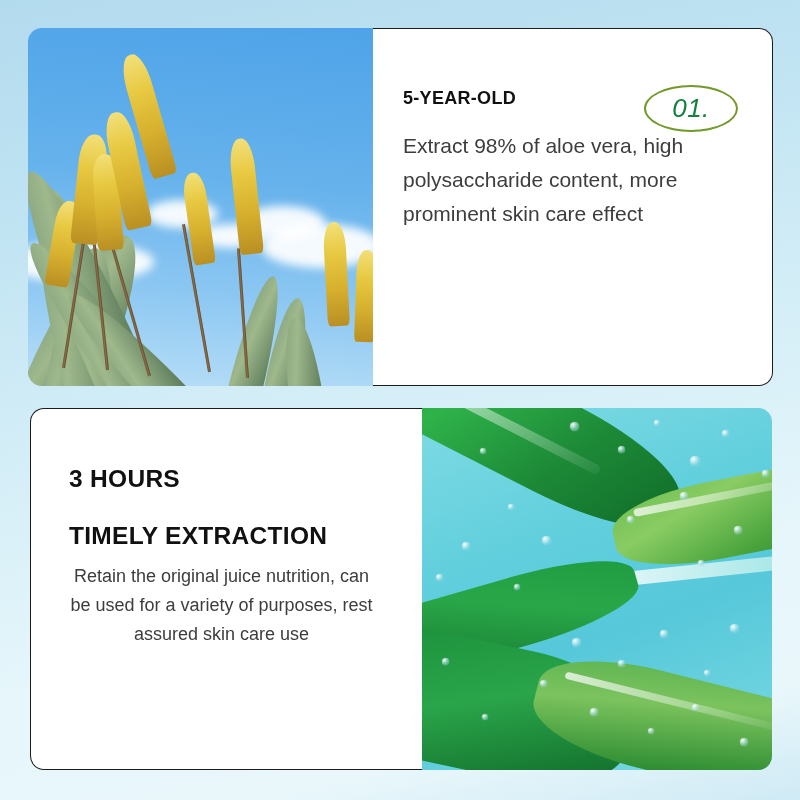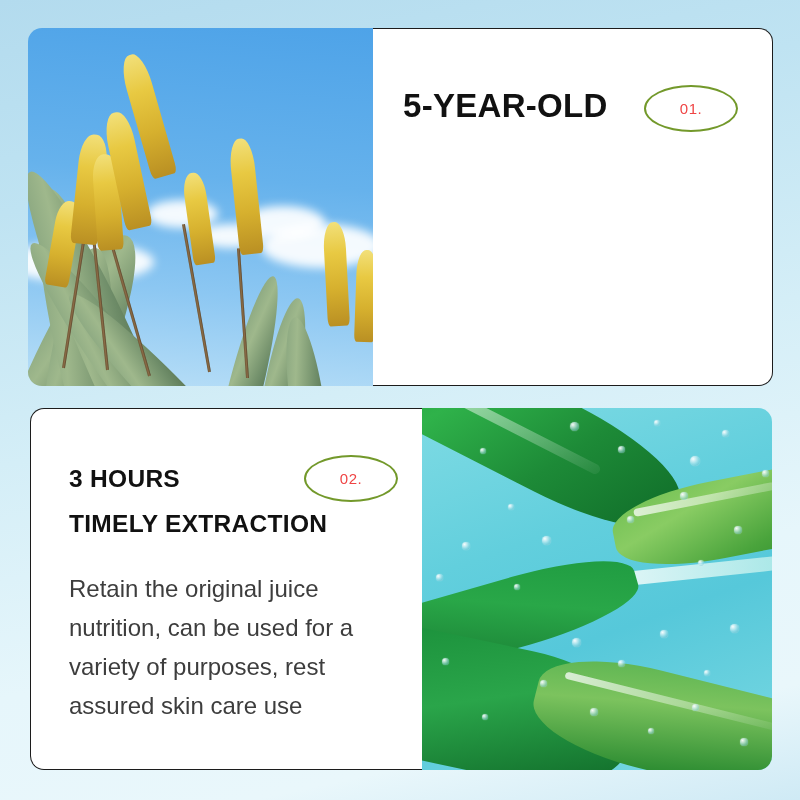--- a/index.html
+++ b/index.html
@@ -76,59 +76,61 @@
   .photo-aloe-leaves {
     position: relative;
     flex: 1;
     border-radius: 0 14px 14px 0;
     overflow: hidden;
     background: linear-gradient(160deg, #7fdbe4 0%, #62cfdd 35%, #56c8da 60%, #7ad9e2 100%);
   }
 
   
   .heading-line {
-    font-size: 33px;
+    font-size: 18px;
     font-weight: bold;
     color: #111111;
     letter-spacing: 0.3px;
     line-height: 1.0;
     white-space: nowrap;
   }
   .heading-line.second { margin-top: 21px; }
 
   .panel-two .heading-line { font-size: 24.5px; }
-  .panel-two .heading-line.second { margin-top: 20px; }
+  .panel-two .heading-line.second { margin-top: 32px; }
 
   .body-text {
     font-size: 21px;
     font-weight: 400;
     color: #3d3d3d;
     line-height: 1.62;
     margin-top: 22px;
     max-width: 330px;
   }
   .panel-two .body-text {
-    margin-top: 34px;
+    margin-top: 14px;
     max-width: 305px;
-    font-size: 24px;
+    font-size: 18px;
+    text-align: center;
   }
 
   
   .badge {
     position: absolute;
     width: 94px;
     height: 47px;
     border: 2.2px solid #73992b;
     border-radius: 50%;
     display: flex;
     align-items: center;
     justify-content: center;
-    font-size: 15px;
-    color: #ef4444;
+    font-size: 26px;
+    color: #15803d;
     letter-spacing: 0.5px;
+    font-style: italic;
   }
   .badge-one { right: 34px; top: 56px; }
   .badge-two { right: 24px; top: 46px; }
 
   
   .sky-cloud {
     position: absolute;
     background: rgba(255,255,255,0.92);
     border-radius: 50%;
     filter: blur(5px);
@@ -212,27 +214,27 @@
     <div class="spike" style="left:166px; top:144px; width:22px; height:92px; transform:rotate(-8deg);"></div>
     <div class="spike" style="left:212px; top:110px; width:24px; height:116px; transform:rotate(-6deg);"></div>
     <div class="spike" style="left:300px; top:194px; width:22px; height:104px; transform:rotate(-3deg);"></div>
     <div class="spike" style="left:326px; top:222px; width:20px; height:92px; transform:rotate(2deg);"></div>
   </div>
 
   <div class="panel-one">
     <div class="badge badge-one">01.</div>
 
     <div class="heading-line">5-YEAR-OLD</div>
+    <div class="body-text">Extract 98% of aloe vera, high polysaccharide content, more prominent skin care effect</div>
   </div>
 </div>
 
 <div class="card-two">
 
   <div class="panel-two">
-    <div class="badge badge-two">02.</div>
 
     <div class="heading-line">3 HOURS</div>
     <div class="heading-line second">TIMELY EXTRACTION</div>
     <div class="body-text">Retain the original juice nutrition, can be used for a variety of purposes, rest assured skin care use</div>
   </div>
 
   <div class="photo-aloe-leaves">
 
     <div class="leaf-blade" style="left:-60px; top:-22px; width:330px; height:96px; transform:rotate(27deg); border-radius:6px 40% 40% 6px;"></div>
     <div class="leaf-highlight" style="left:-40px; top:6px; width:230px; height:10px; transform:rotate(27deg); border-radius:6px;"></div>

